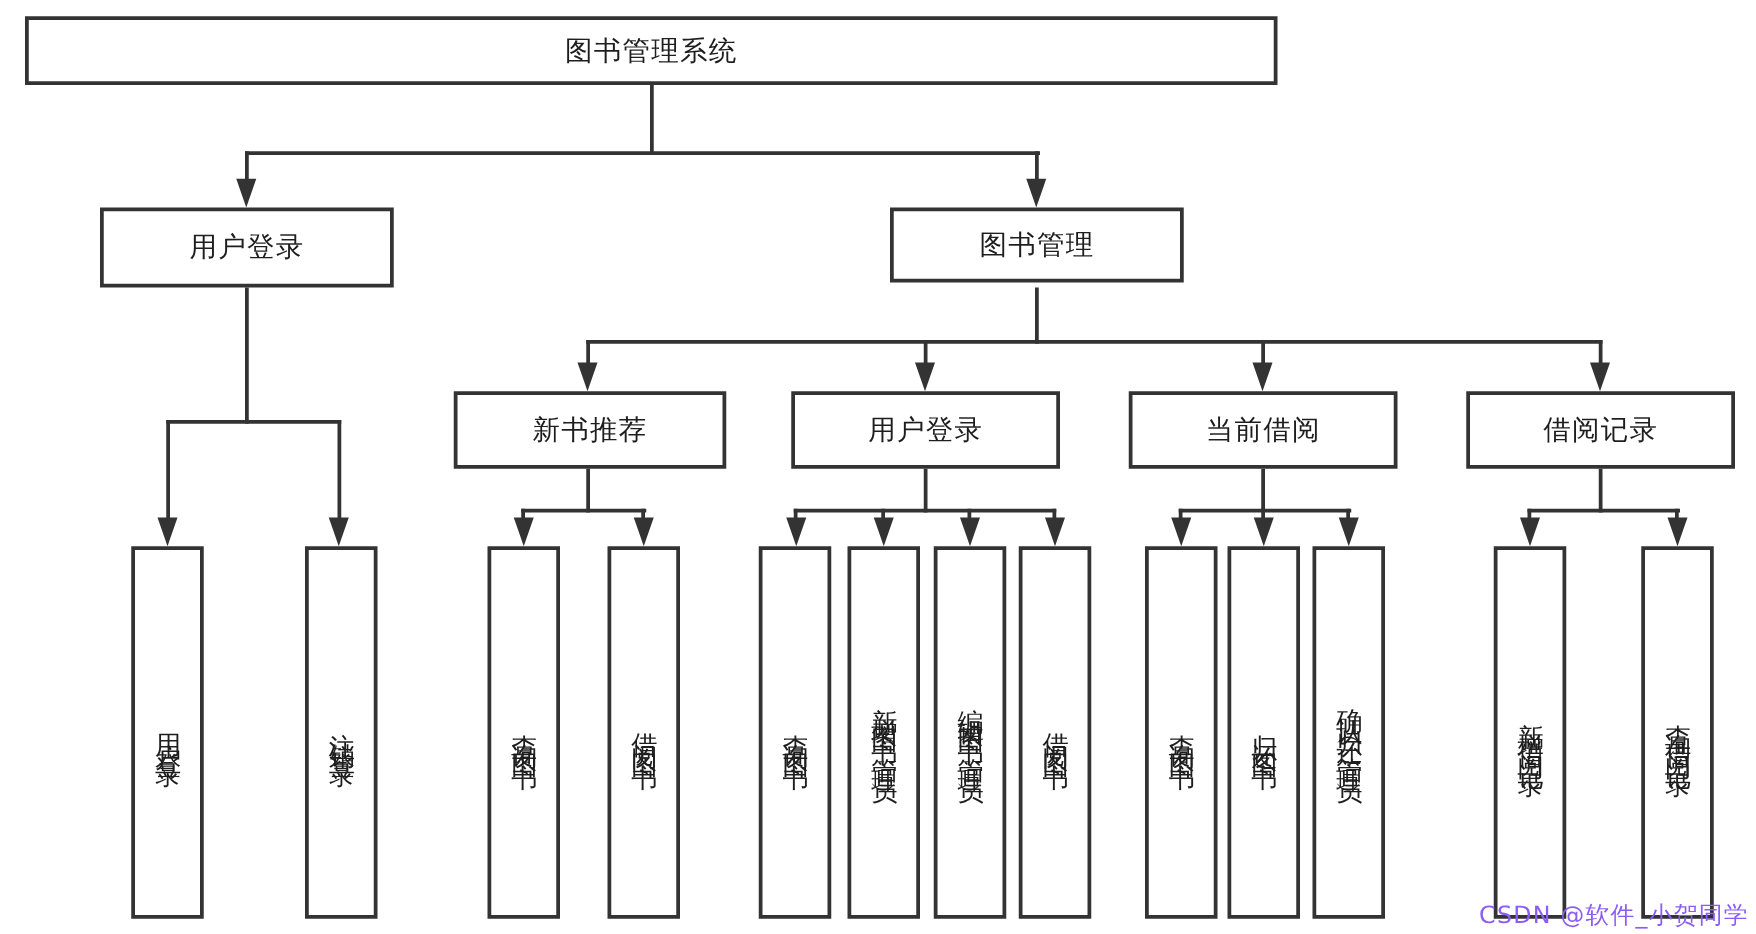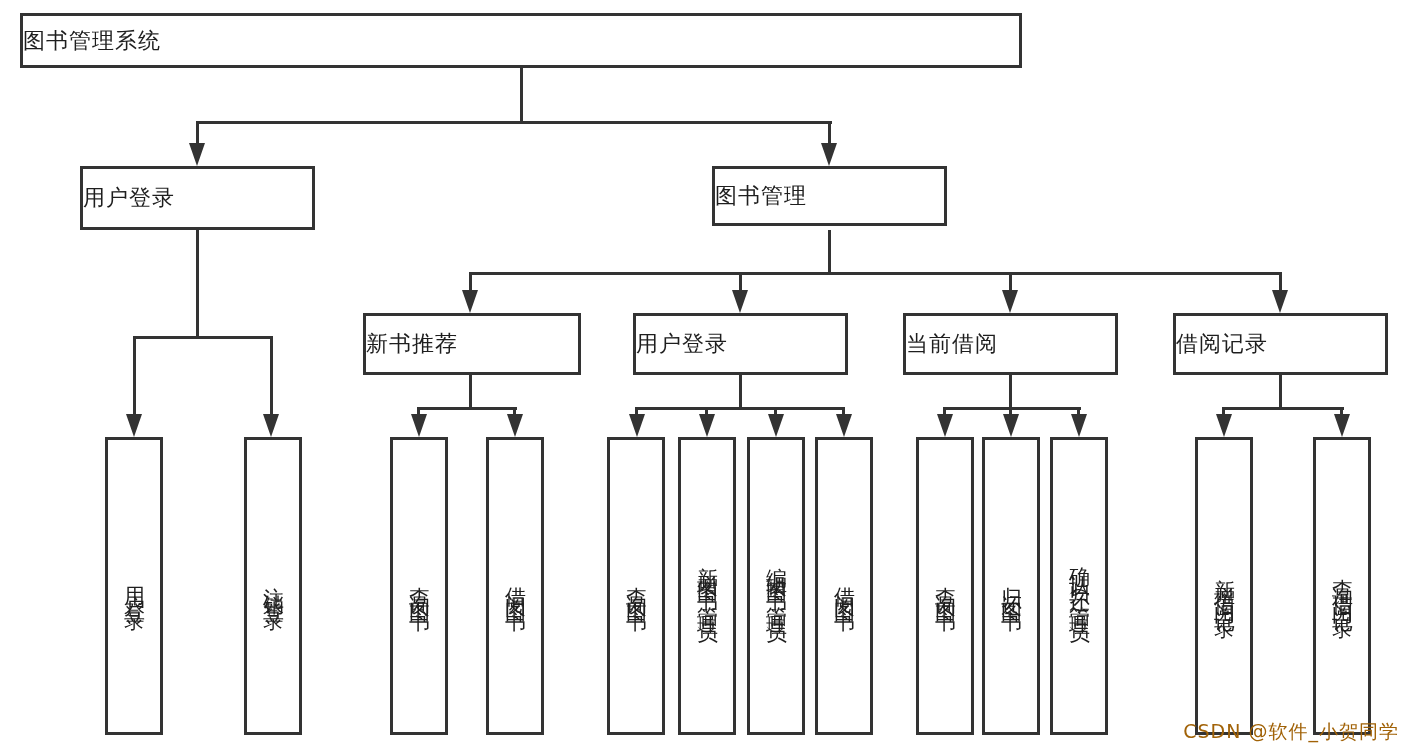--- a/index.html
+++ b/index.html
@@ -2,41 +2,41 @@
 <html><head>
 <meta charset="utf-8">
 <style>
   html,body{margin:0;padding:0;background:#ffffff;}
   #stage{
     position:relative;width:1405px;height:747px;background:#ffffff;overflow:hidden;
     font-family:"DejaVu Sans","Liberation Sans",sans-serif;color:#1e1e1e;
   }
   .node{
     position:absolute;box-sizing:border-box;border:3px solid #333333;background:#ffffff;
-    display:flex;align-items:center;
+    display:flex;align-items:center;justify-content:center;
     font-size:22px;letter-spacing:1px;white-space:nowrap;
   }
   .leaf{
     position:absolute;box-sizing:border-box;border:3px solid #333333;background:#ffffff;
     width:58px;height:298px;top:437px;
     display:flex;align-items:center;justify-content:center;
   }
   .leaf span{
     writing-mode:vertical-rl;text-orientation:upright;
     font-size:21px;letter-spacing:8px;line-height:1;white-space:nowrap;
   }
   .ln{position:absolute;background:#333333;}
   .ah{
     position:absolute;width:0;height:0;
     border-left:8px solid transparent;border-right:8px solid transparent;
     border-top:23px solid #333333;
   }
   .watermark{
     position:absolute;right:6px;bottom:2px;
-    font-size:19px;letter-spacing:1px;color:#a16207;white-space:nowrap;
+    font-size:19px;letter-spacing:1px;color:#8b5cf6;white-space:nowrap;
   }
 </style>
 </head>
 <body>
 
 <div id="stage">
 
   <div class="node" style="left:20px;top:13px;width:1002px;height:55px">
     <span>图书管理系统</span>
   </div>

